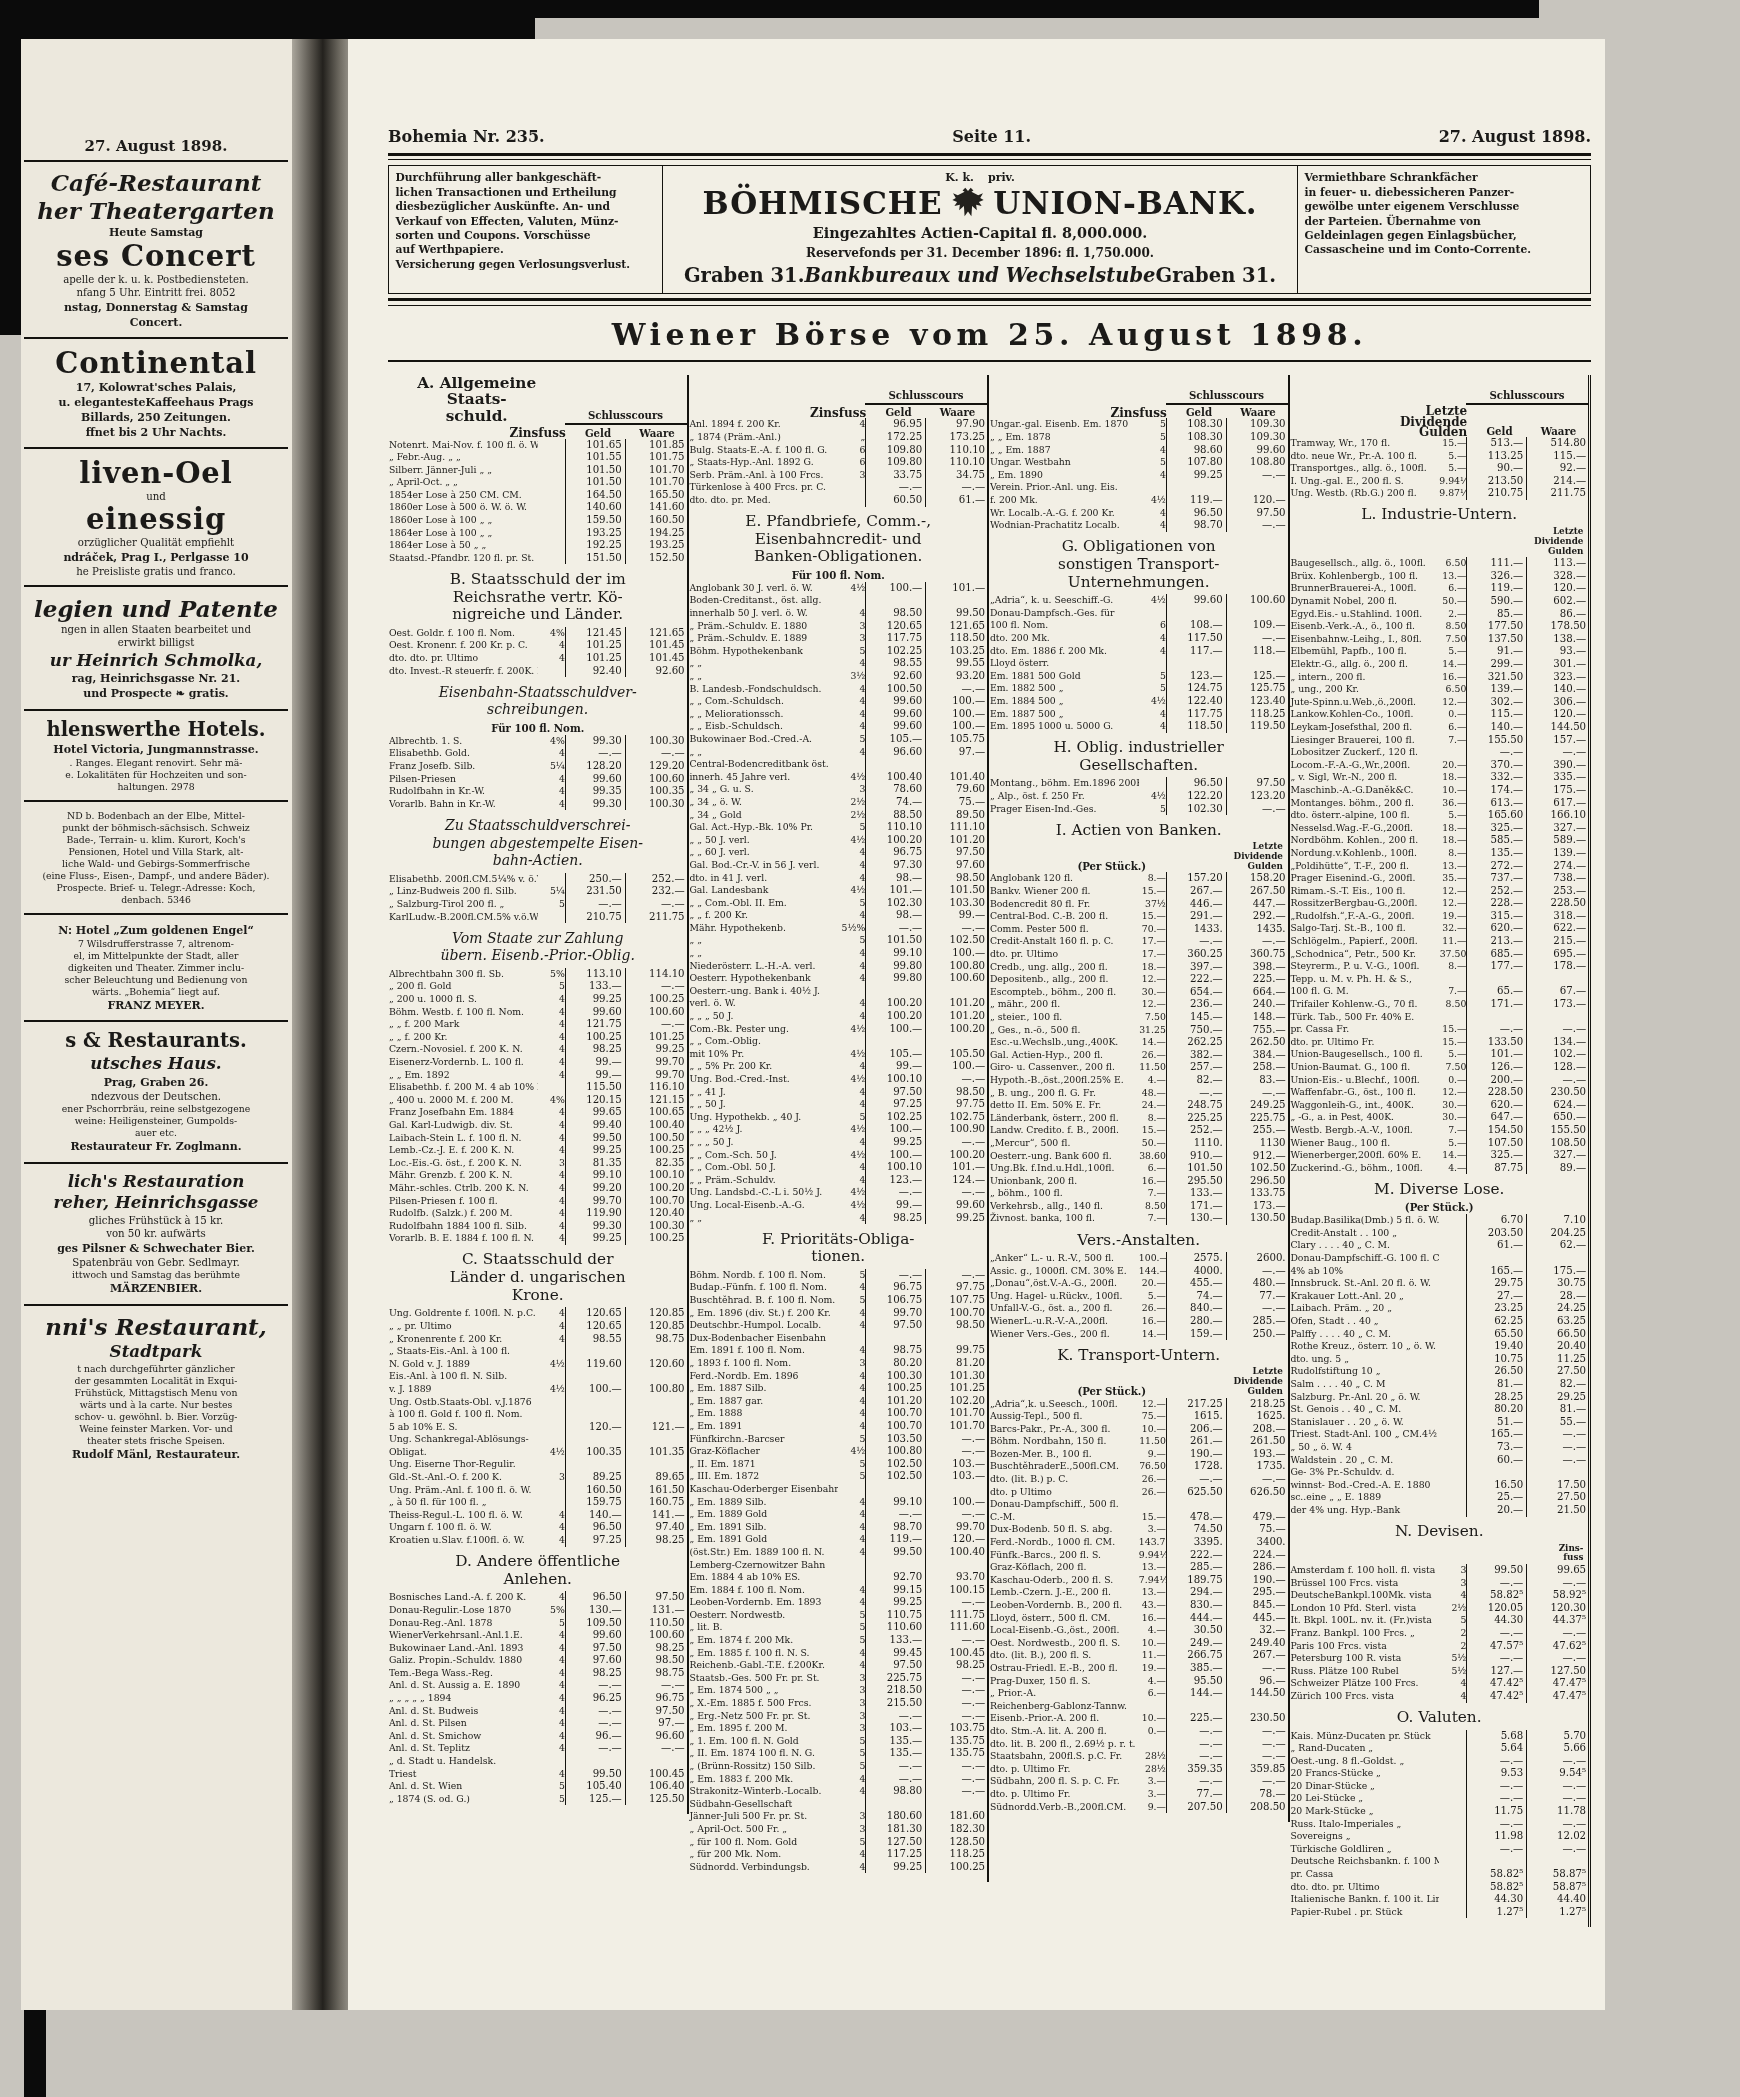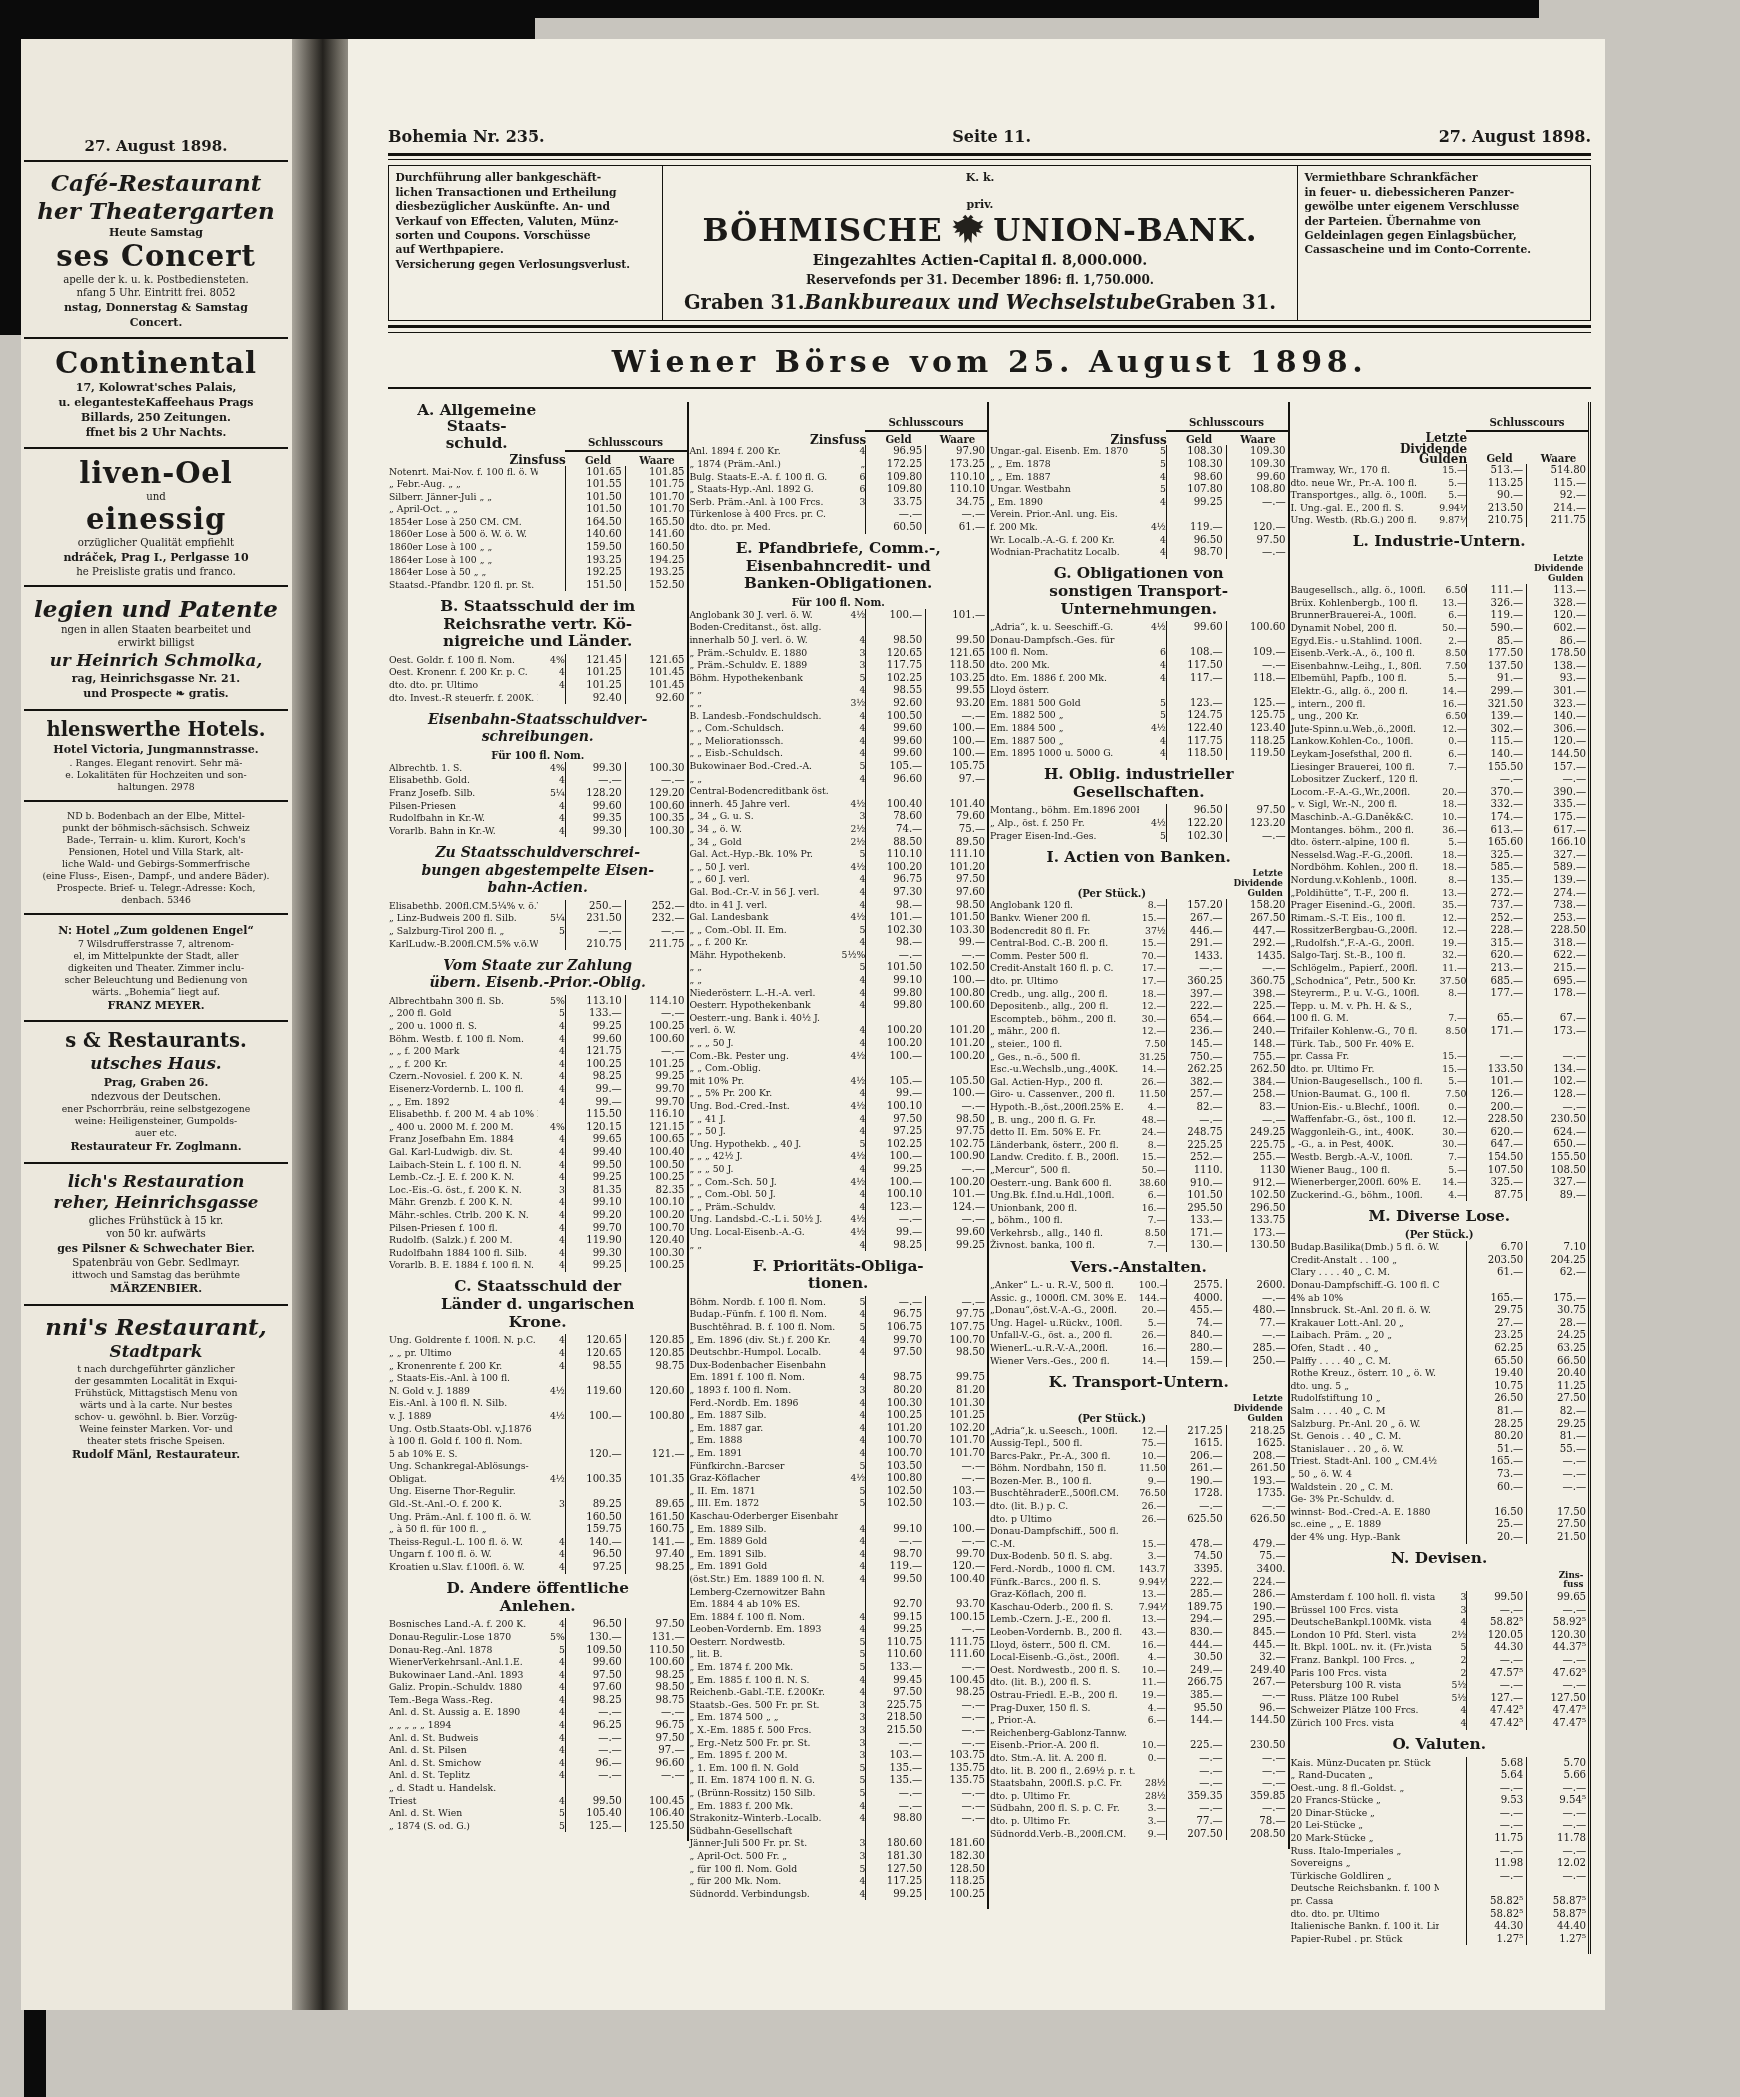--- a/index.html
+++ b/index.html
@@ -21,40 +21,40 @@
   
   .masthead{display:flex;align-items:baseline;font-weight:bold;font-size:16px;margin-bottom:6.5px;}
   .masthead .c{flex:1;text-align:center;}
   .masthead .r{text-align:right;}
   
   .bankad{display:flex;border:1.9px solid #14130f;margin:4.6px 0;}
   .bankad .cell{padding:5.6px 6.5px;}
   .bankad .lcell{width:260px;border-right:1.9px solid #14130f;font-size:10.7px;font-weight:bold;line-height:14.4px;text-align:justify;}
   .bankad .ccell{flex:1;text-align:center;}
   .bankad .rcell{width:279px;border-left:1.9px solid #14130f;font-size:10.7px;font-weight:bold;line-height:14.4px;text-align:justify;}
-  .kkpriv{display:flex;justify-content:center;gap:14px;font-size:11px;font-weight:bold;flex-direction:column;}
+  .kkpriv{display:flex;justify-content:center;gap:14px;font-size:11px;font-weight:bold;}
   .bigbank{font-size:31px;font-weight:bold;letter-spacing:0.9px;display:flex;align-items:flex-start;justify-content:center;gap:8.4px;margin:0.9px 0 2.8px;}
   .capline{font-size:14.4px;font-weight:bold;}
   .resline{font-size:12px;font-weight:bold;margin-top:4.6px;}
   .addrline{display:flex;justify-content:center;align-items:baseline;font-size:19.5px;font-weight:bold;margin-top:4.6px;}
   .addrline .mid{font-style:italic;}
   
   .btitle{text-align:center;font-size:30px;font-weight:bold;letter-spacing:4.6px;margin:11px 0 7.4px;}
   
   .cols{display:flex;align-items:flex-start;border-top:2.8px solid #14130f;padding-top:13px;}
   .bcol{flex:1;min-width:0;border-right:2.3px solid #14130f;}
   .bcol:last-child{border-right:3.3px double #14130f;}
   .bcol .colpad{padding:0 0 8.4px 0.9px;}
   .bh-top{display:flex;align-items:flex-end;min-height:30px;}
   .bh-left{flex:1;min-width:0;text-align:center;font-weight:bold;font-size:15.3px;line-height:16.7px;}
   .schluss{width:122px;text-align:center;font-weight:bold;font-size:10.2px;border-bottom:2.8px solid #14130f;padding:1.4px 0;}
   .bh-bot{display:flex;align-items:flex-end;margin-top:1.9px;}
   .bh-sp{flex:1;min-width:0;text-align:right;font-weight:bold;font-size:12px;line-height:10.2px;padding-right:2.8px;}
   .bh-g,.bh-w{width:59px;text-align:center;font-weight:bold;font-size:10.2px;}
-  .sec-title{text-align:center;font-weight:bold;font-size:15.3px;line-height:17.7px;margin:6.5px 0 2.8px;}
+  .sec-title{text-align:center;font-weight:normal;font-size:15.3px;line-height:17.7px;margin:6.5px 0 2.8px;}
   .sec-title.ital{font-style:italic;font-size:14px;}
   .sec-note{text-align:center;font-weight:bold;font-size:10.2px;margin:0.9px 0;}
   .sec-head{display:flex;align-items:flex-end;margin:0.9px 0;}
   .sec-head .hl{flex:1;text-align:center;font-weight:bold;font-size:10.2px;}
   .sec-head .hr{text-align:right;font-weight:bold;font-size:8.8px;line-height:9.8px;padding-right:4.6px;}
   .row{display:flex;height:12.6px;line-height:12.6px;font-size:9.3px;white-space:nowrap;}
   .row .lbl{flex:1;min-width:0;overflow:hidden;}
   .row .z{width:27px;text-align:right;overflow:hidden;}
   .row .g{width:56px;text-align:right;border-left:0.9px solid #14130f;padding-right:2.8px;font-size:10.2px;}
   .row .w{width:59px;text-align:right;border-left:0.9px solid #14130f;padding-right:1.9px;font-size:10.2px;}

